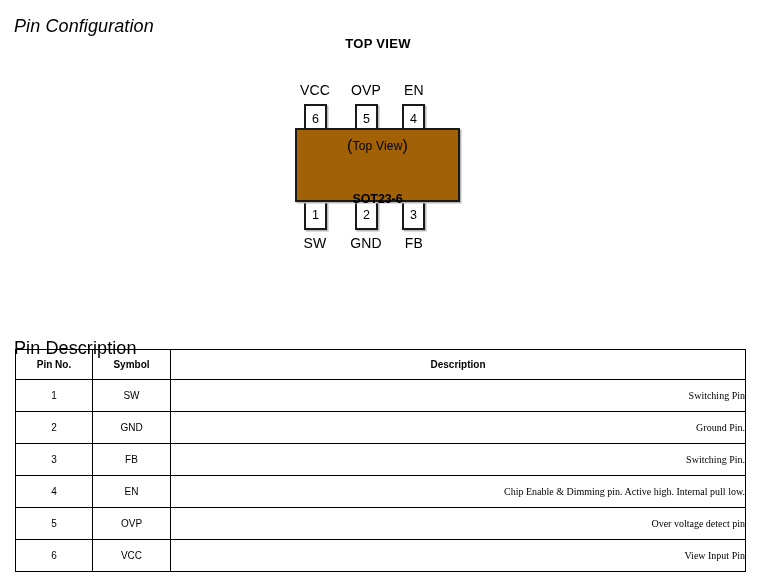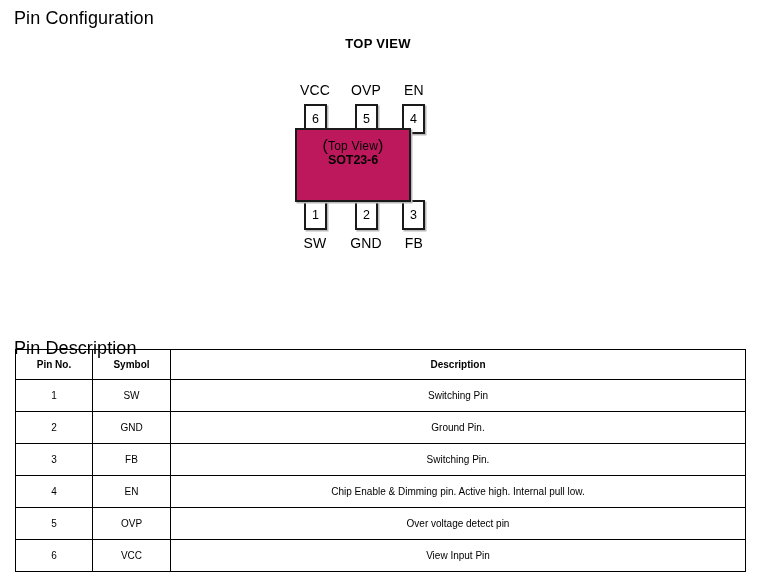--- a/index.html
+++ b/index.html
@@ -20,21 +20,21 @@
   
   .section-heading {
     position: absolute;
     left: 14px;
     font-size: 18px;
     font-weight: 400;
     letter-spacing: 0.1px;
     color: #000;
     white-space: nowrap;
   }
-  #heading-pin-configuration { top: 8px; }
+  #heading-pin-configuration { top: 16px; font-style: italic; }
   #heading-pin-description   { top: 338px; }
 
   
   #package-diagram {
     position: absolute;
     left: 268px;
     top: 36px;
     width: 220px;
     height: 230px;
   }
@@ -47,24 +47,24 @@
     font-size: 13px;
     font-weight: bold;
     letter-spacing: 0.3px;
   }
 
   
   .chip-body {
     position: absolute;
     left: 27px;
     top: 92px;
-    width: 116px;
+    width: 165px;
     height: 74px;
     border: 2px solid #1a1a1a;
-    background: #be185d;
+    background: #a16207;
     box-sizing: border-box;
     box-shadow: 1.5px 1.5px 0 0 #b9b9b9;
     z-index: 2;
   }
   .chip-body-text {
     position: absolute;
     left: 0;
     top: 8px;
     width: 100%;
     text-align: center;
@@ -81,20 +81,21 @@
     font-size: 16px;
     vertical-align: -1px;
     font-weight: 300;
   }
   .chip-line-pkg {
     font-size: 12.5px;
     font-weight: bold;
     display: block;
     letter-spacing: -0.1px;
     white-space: nowrap;
+    margin-top: 39px;
   }
 
   
   .pin-lead {
     position: absolute;
     width: 23px;
     height: 30px;
     border: 2px solid #1a1a1a;
     background: #ffffff;
     box-sizing: border-box;
@@ -149,21 +150,21 @@
     font-weight: bold;
     text-align: center;
     height: 29px;
   }
   .col-pinno  { width: 77px; }
   .col-symbol { width: 78px; }
   .col-desc   { width: 575px; }
 
   td.cell-pinno  { text-align: center; }
   td.cell-symbol { text-align: center; }
-  td.cell-desc   { text-align: center; padding-left: 9px; }
+  td.cell-desc   { text-align: right; padding-left: 9px; font-family: Liberation Serif, serif; }
 </style>
 </head>
 <body>
 
 <div class="section-heading" id="heading-pin-configuration">Pin Configuration</div>
 
 <div id="package-diagram">
 
   <div class="top-view-title">TOP VIEW</div>
 

